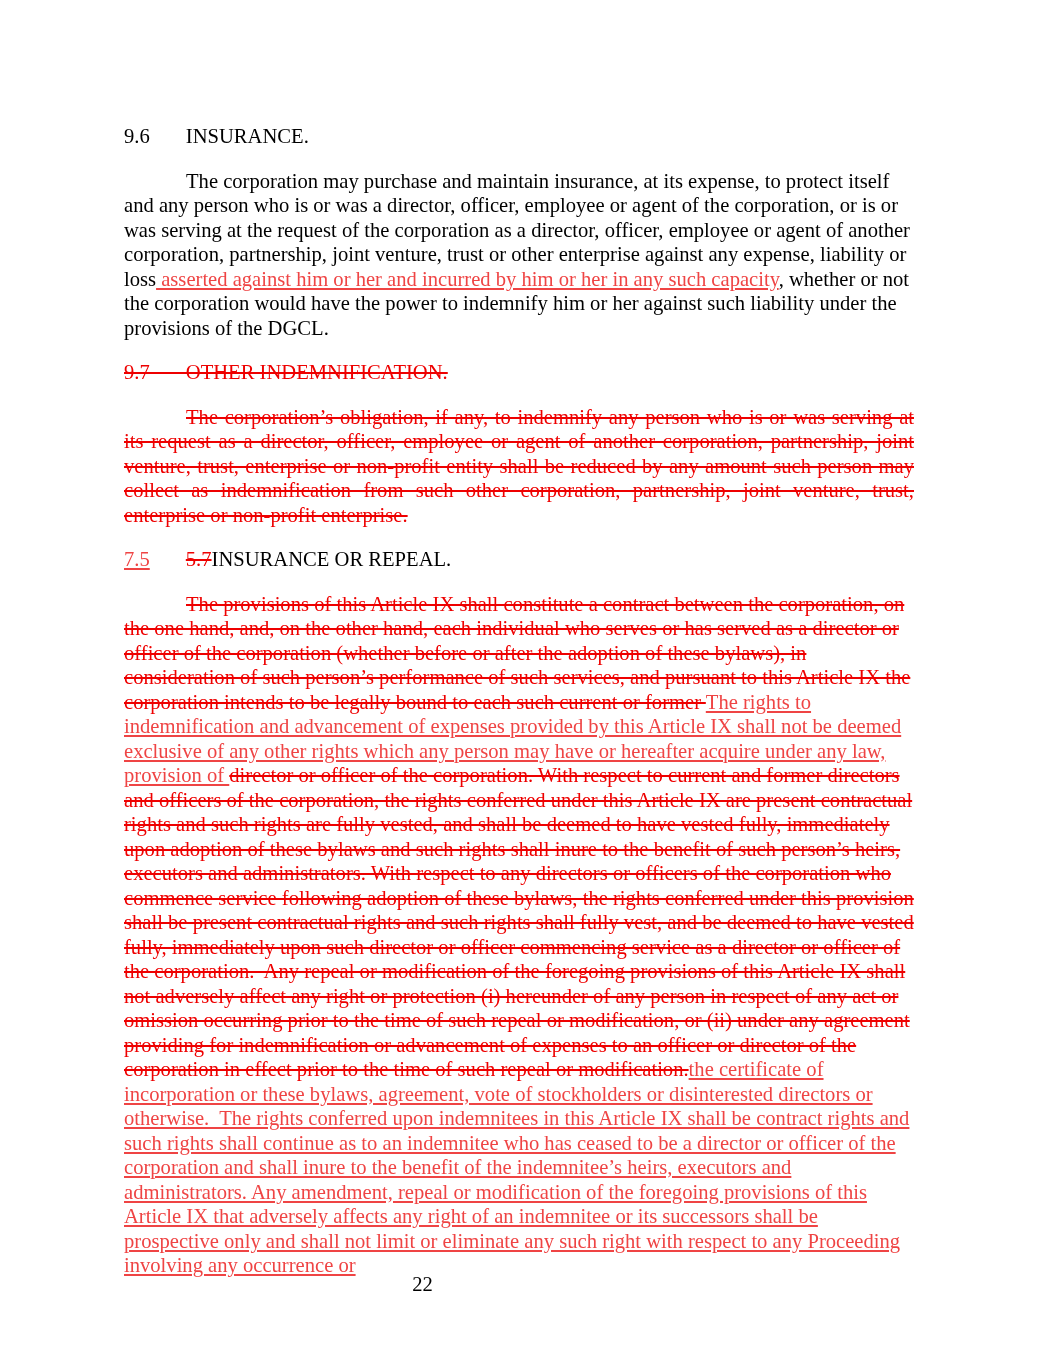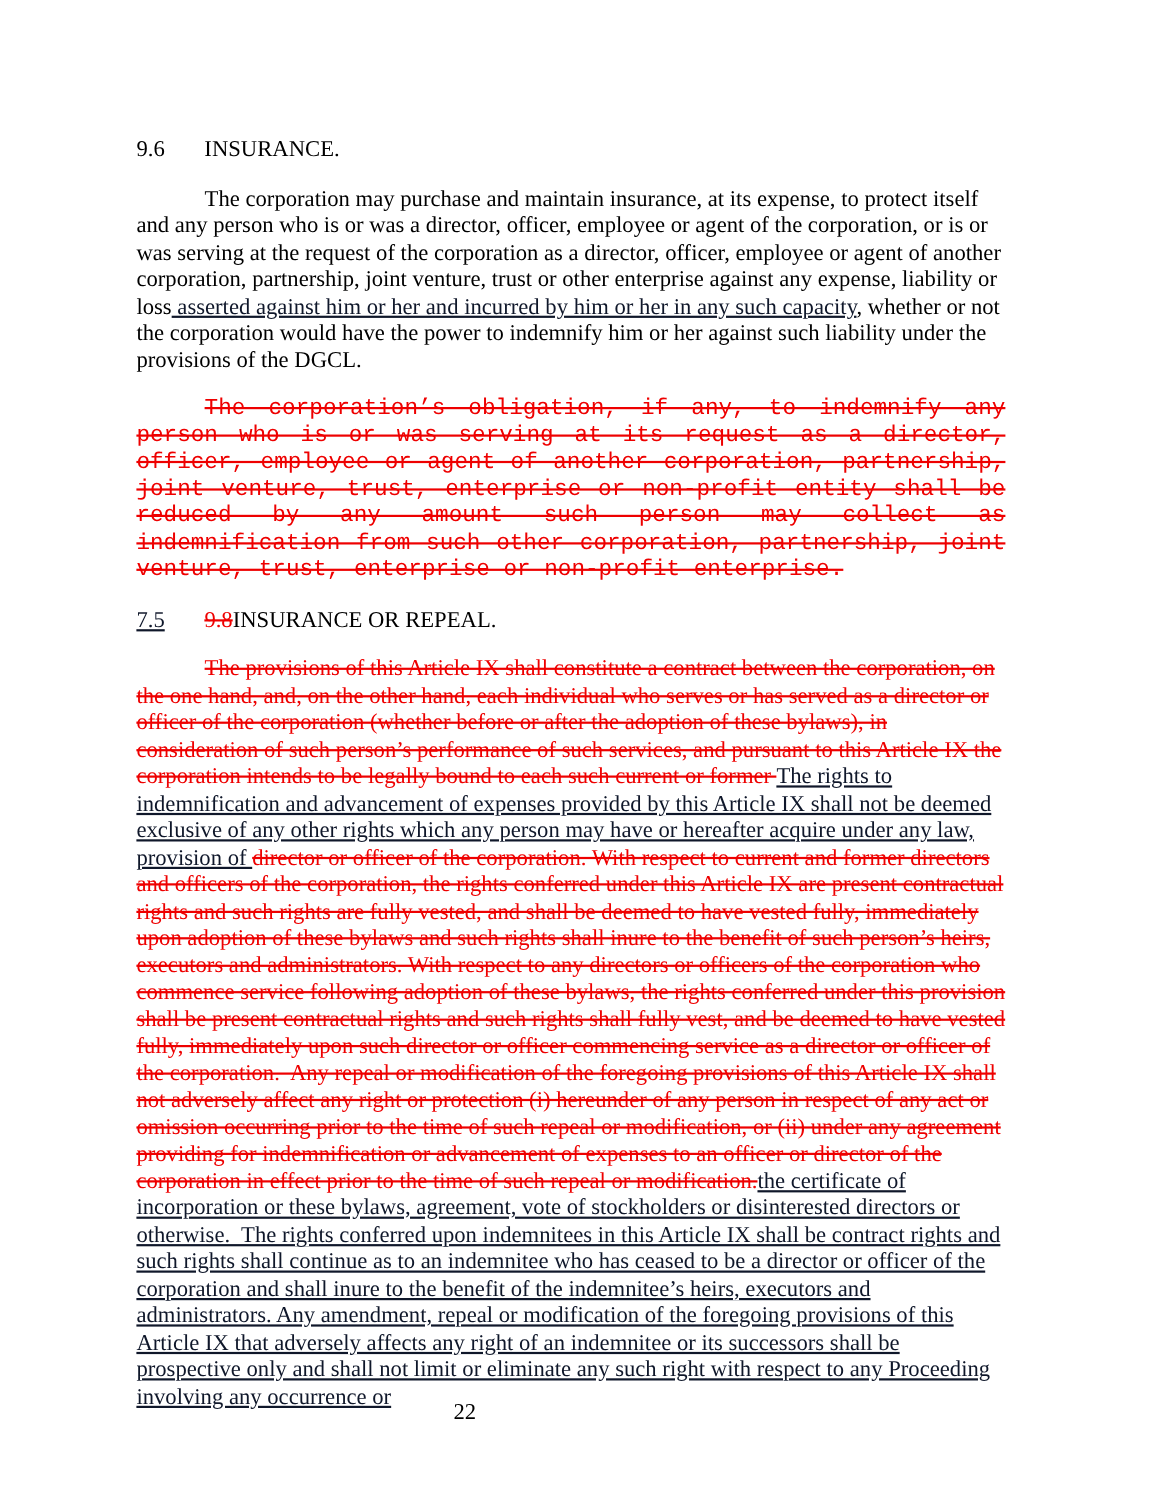--- a/index.html
+++ b/index.html
@@ -5,33 +5,34 @@
   html, body { margin:0; padding:0; }
   body {
     width:1055px; height:1365px; overflow:hidden; position:relative;
     background:#ffffff; color:#000000;
     font-family:"Liberation Serif","DejaVu Serif",serif;
     font-size:20.6px; line-height:24.5px;
   }
   .content { position:absolute; left:124px; top:124px; width:806px; }
   .block { margin:0 16px 20px 0; text-align:left; }
   .block.indent { text-indent:62px; }
-  .block.justify { text-align:justify;font-family:Liberation Mono, monospace; }
+  .block.justify { text-align:justify; }
   .run.normal { color:#000000; text-decoration:none; }
-  .run.ins { color:#0f172a; text-decoration:underline; text-underline-offset:2px; text-decoration-thickness:1.6px; }
+  .run.ins { color:#ef4444; text-decoration:underline; text-underline-offset:2px; text-decoration-thickness:1.6px; }
   .run.del { color:#EE0000; text-decoration:line-through; text-decoration-thickness:1.6px; }
   .page-number {
     position:absolute; left:0; top:1272px; width:845px;
     text-align:center; color:#000000;
   }
 </style>
 </head>
 <body>
 
 <main class="content">
     <div class="block"><span class="run normal">9.6&nbsp;&nbsp;&nbsp;&nbsp;&nbsp;&nbsp;&nbsp;INSURANCE.</span></div>
     <div class="block indent"><span class="run normal">The corporation may purchase and maintain insurance, at its expense, to protect itself and any person who is or was a director, officer, employee or agent of the corporation, or is or was serving at the request of the corporation as a director, officer, employee or agent of another corporation, partnership, joint venture, trust or other enterprise against any expense, liability or loss</span><span class="run ins"> asserted against him or her and incurred by him or her in any such capacity</span><span class="run normal">, whether or not the corporation would have the power to indemnify him or her against such liability under the provisions of the DGCL.</span></div>
+    <div class="block"><span class="run del">9.7&nbsp;&nbsp;&nbsp;&nbsp;&nbsp;&nbsp;&nbsp;OTHER INDEMNIFICATION.</span></div>
     <div class="block indent justify"><span class="run del">The corporation’s obligation, if any, to indemnify any person who is or was serving at its request as a director, officer, employee or agent of another corporation, partnership, joint venture, trust, enterprise or non-profit entity shall be reduced by any amount such person may collect as indemnification from such other corporation, partnership, joint venture, trust, enterprise or non-profit enterprise.</span></div>
-    <div class="block"><span class="run ins">7.5</span><span class="run normal">&nbsp;&nbsp;&nbsp;&nbsp;&nbsp;&nbsp;&nbsp;</span><span class="run del">9.8</span><span class="run normal">INSURANCE OR REPEAL.</span></div>
+    <div class="block"><span class="run ins">7.5</span><span class="run normal">&nbsp;&nbsp;&nbsp;&nbsp;&nbsp;&nbsp;&nbsp;</span><span class="run del">5.7</span><span class="run normal">INSURANCE OR REPEAL.</span></div>
     <div class="block indent"><span class="run del">The provisions of this Article IX shall constitute a contract between the corporation, on the one hand, and, on the other hand, each individual who serves or has served as a director or officer of the corporation (whether before or after the adoption of these bylaws), in consideration of such person’s performance of such services, and pursuant to this Article IX the corporation intends to be legally bound to each such current or former </span><span class="run ins">The rights to indemnification and advancement of expenses provided by this Article IX shall not be deemed exclusive of any other rights which any person may have or hereafter acquire under any law, provision of </span><span class="run del">director or officer of the corporation. With respect to current and former directors and officers of the corporation, the rights conferred under this Article IX are present contractual rights and such rights are fully vested, and shall be deemed to have vested fully, immediately upon adoption of these bylaws and such rights shall inure to the benefit of such person’s heirs, executors and administrators. With respect to any directors or officers of the corporation who commence service following adoption of these bylaws, the rights conferred under this provision shall be present contractual rights and such rights shall fully vest, and be deemed to have vested fully, immediately upon such director or officer commencing service as a director or officer of the corporation.&nbsp; Any repeal or modification of the foregoing provisions of this Article IX shall not adversely affect any right or protection (i) hereunder of any person in respect of any act or omission occurring prior to the time of such repeal or modification, or (ii) under any agreement providing for indemnification or advancement of expenses to an officer or director of the corporation in effect prior to the time of such repeal or modification.</span><span class="run ins">the certificate of incorporation or these bylaws, agreement, vote of stockholders or disinterested directors or otherwise.&nbsp; The rights conferred upon indemnitees in this Article IX shall be contract rights and such rights shall continue as to an indemnitee who has ceased to be a director or officer of the corporation and shall inure to the benefit of the indemnitee’s heirs, executors and administrators. Any amendment, repeal or modification of the foregoing provisions of this Article IX that adversely affects any right of an indemnitee or its successors shall be prospective only and shall not limit or eliminate any such right with respect to any Proceeding involving any occurrence or</span></div>
   </main>
 
 <div class="page-number">22</div>
 
 </body></html>

